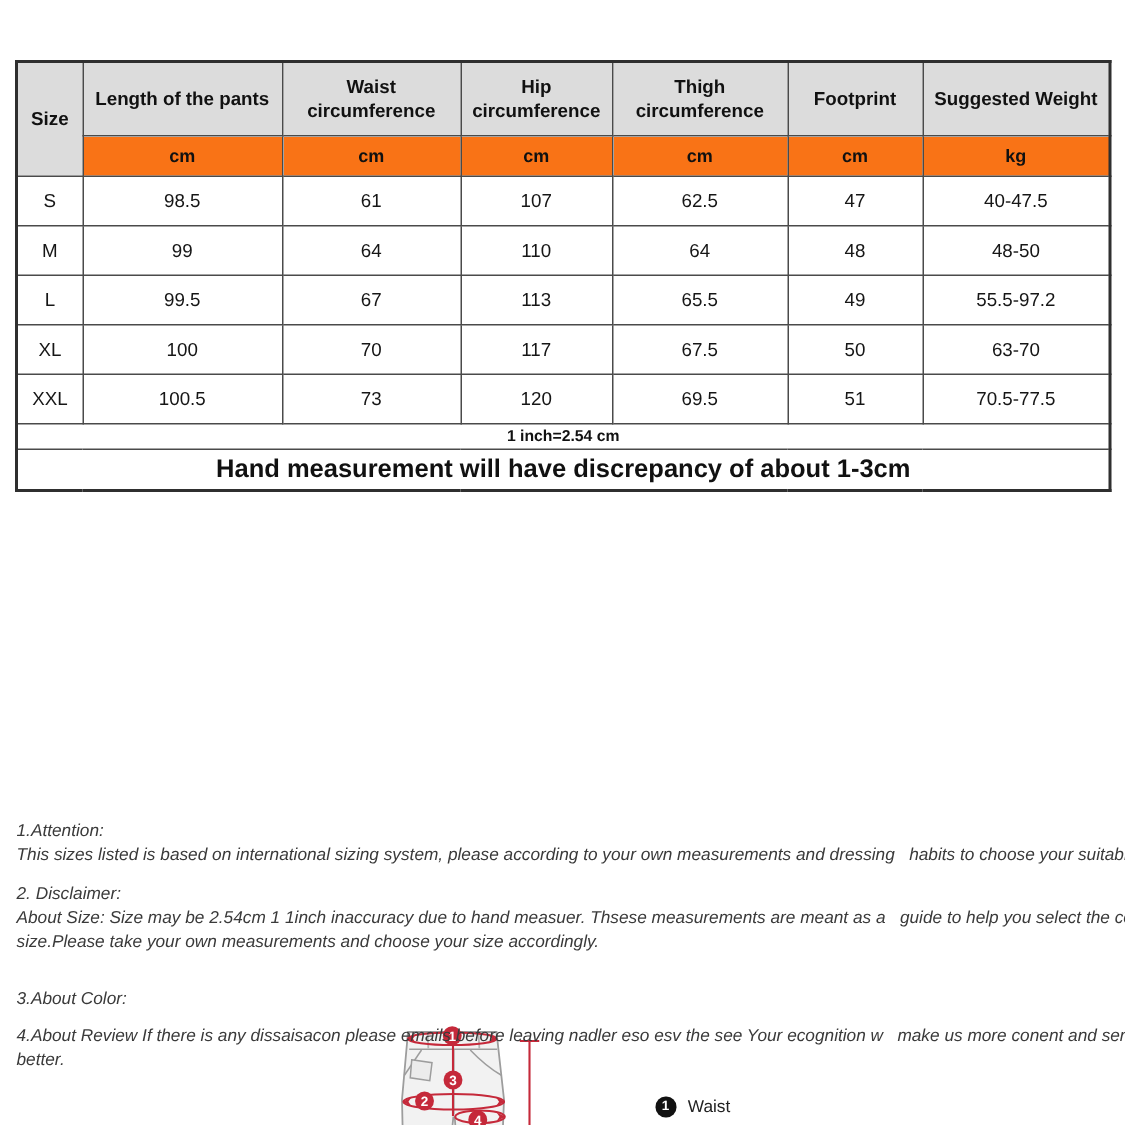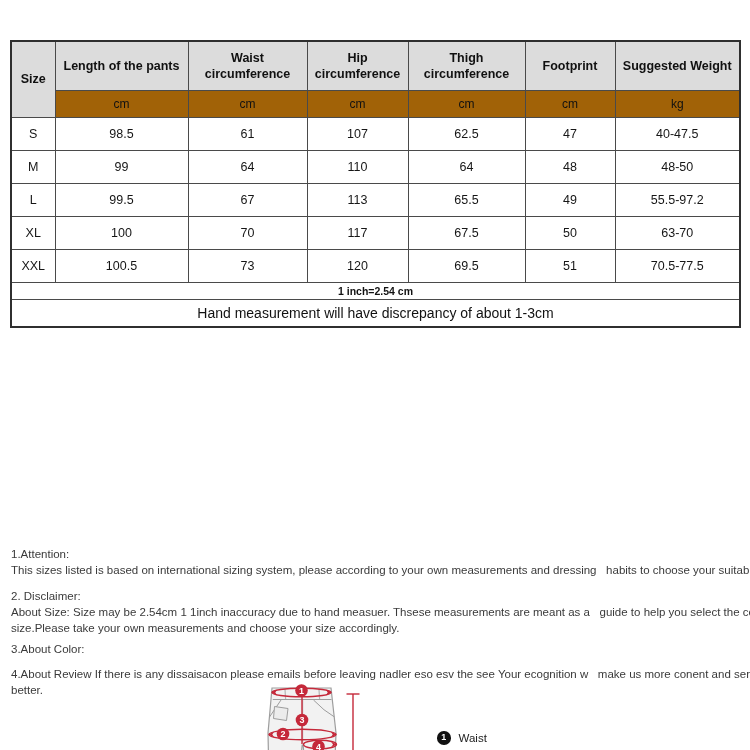--- a/index.html
+++ b/index.html
@@ -11,40 +11,40 @@
   table.size-table{
     position:absolute;left:10px;top:40px;width:730px;
     border-collapse:collapse;table-layout:fixed;
     border:2px solid #2f2f2f;
   }
   table.size-table th,table.size-table td{
     border:1px solid #4a4a4a;text-align:center;vertical-align:middle;
     padding:0 2px;overflow:hidden;
   }
   table.size-table th{background:#dcdcdc;font-weight:bold;font-size:12.5px;line-height:1.3;color:#111;}
-  td.unit-cell{background:#a16207;font-weight:normal;font-size:12px;height:26px;}
+  td.unit-cell{background:#f97316;font-weight:bold;font-size:12px;height:26px;}
   td.data-cell,td.size-cell{font-size:12.5px;height:32px;font-weight:normal;color:#161616;}
   tr.hdr-row{height:49px;}
   td.note-cell-1{font-size:10.5px;font-weight:bold;height:16px;}
-  td.note-cell-2{font-size:14px;font-weight:normal;height:26px;}
+  td.note-cell-2{font-size:17px;font-weight:bold;height:26px;}
   
   .diagram{position:absolute;left:0;top:330px;width:750px;height:210px;}
   .pants-svg{position:absolute;left:250px;top:348px;}
   .legend{position:absolute;left:437px;top:401px;display:flex;flex-direction:column;gap:5.5px;}
   .legend-item{display:flex;align-items:center;height:13.5px;}
   .legend-num{
     display:inline-block;width:13.5px;height:13.5px;border-radius:50%;
     background:#111;color:#fff;font-size:9px;font-weight:bold;line-height:13.5px;text-align:center;
   }
   .legend-label{margin-left:8px;font-size:11.5px;color:#222;}
   
   .notes{position:absolute;left:11px;top:546px;width:739px;color:#3a3a3a;}
-  .note-line{white-space:pre;font-size:11.5px;line-height:16px;}
+  .note-line{white-space:pre;font-size:11.5px;line-height:16px;font-style:italic;}
   .blk-disclaimer{margin-top:10px;}
-  .blk-color{margin-top:5px;}
+  .blk-color{margin-top:22px;}
   .blk-review{margin-top:9px;}
 </style>
 </head>
 <body>
 
 <div class="stage">
 
   <table class="size-table">
     <colgroup>
       <col style="width:44px">

